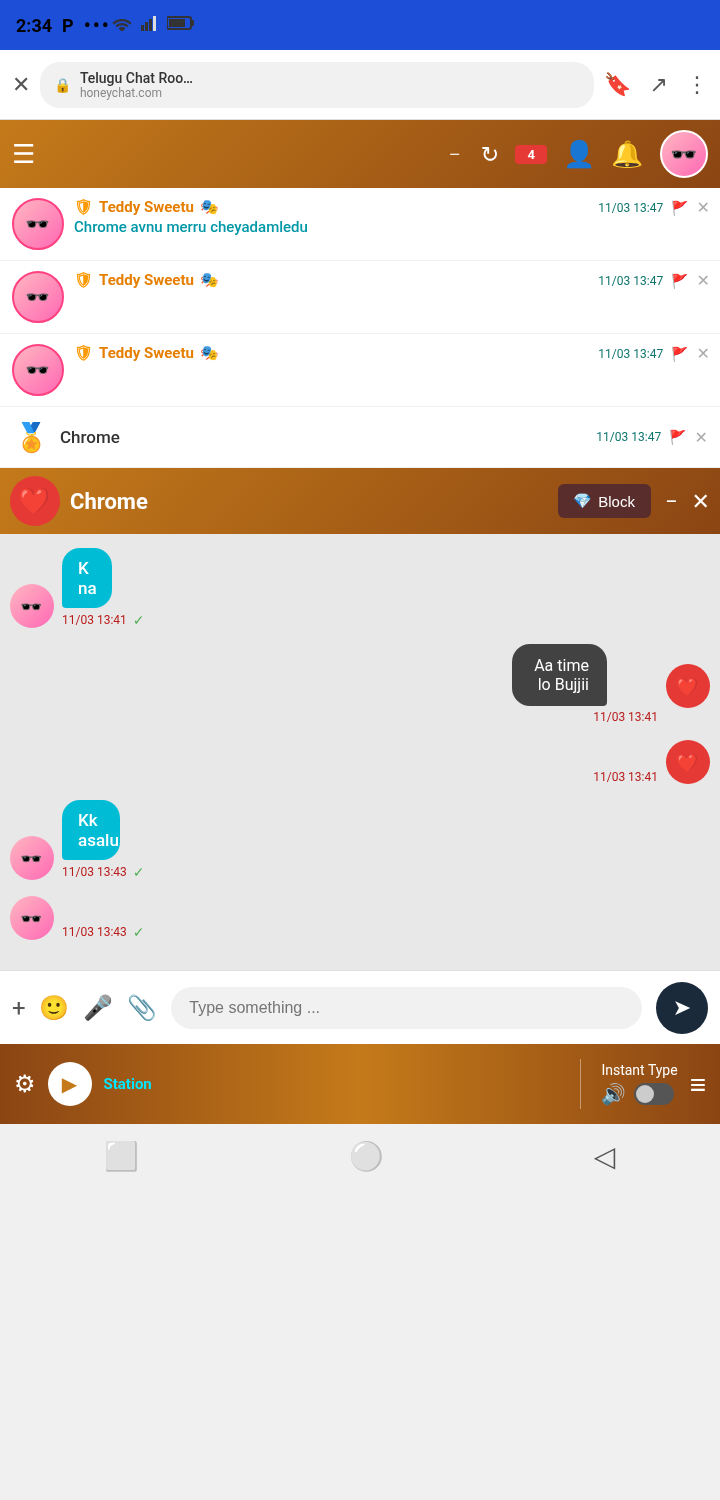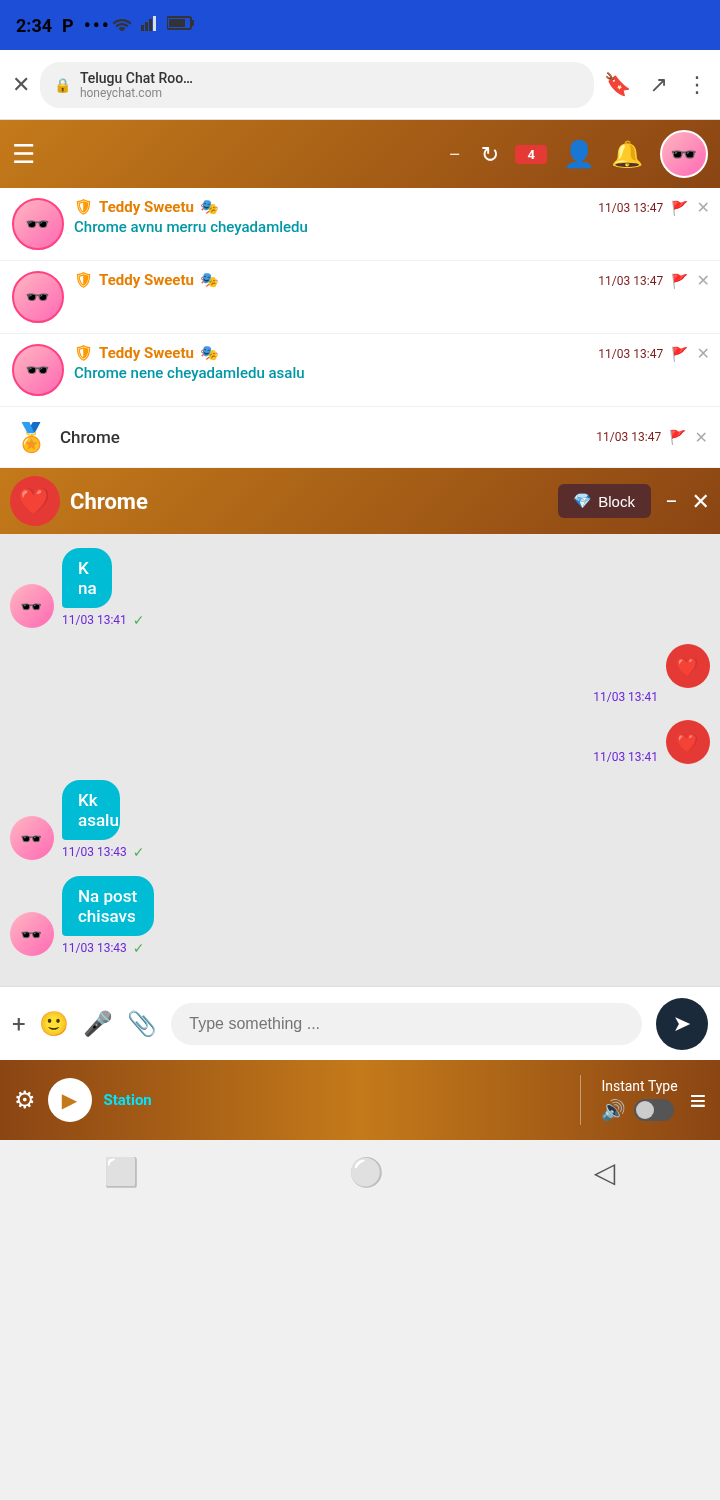--- a/index.html
+++ b/index.html
@@ -144,21 +144,21 @@
       margin-top: 2px;
     }
     .chat-meta {
       display: flex;
       align-items: center;
       gap: 8px;
       position: absolute;
       top: 10px;
       right: 10px;
     }
-    .chat-time { color: #7f1d1d; font-size: 12px; }
+    .chat-time { color: #0f766e; font-size: 12px; }
     .flag-icon { color: #aaa; font-size: 14px; }
     .close-icon { color: #aaa; font-size: 16px; }
 
     
     .chrome-partial {
       display: flex;
       align-items: center;
       padding: 10px 12px;
       background: #fff;
       border-bottom: 1px solid #f0f0f0;
@@ -253,21 +253,21 @@
       max-width: 60%;
     }
     .msg-time-row {
       display: flex;
       align-items: center;
       gap: 6px;
       margin-top: 4px;
     }
     .msg-time {
       font-size: 12px;
-      color: #6d28d9;
+      color: #b91c1c;
     }
     .checkmark { color: #4caf50; font-size: 14px; }
 
     
     .msg-outgoing {
       display: flex;
       align-items: flex-end;
       justify-content: flex-end;
       margin-bottom: 16px;
     }
@@ -506,21 +506,20 @@
   </div>
 
   <div class="chat-item">
     <div class="chat-avatar face-avatar">🕶️</div>
     <div class="chat-content">
       <div class="chat-name">
         <span style="color:#f90;">🛡</span>
         <span>Teddy Sweetu</span>
         <span>🎭</span>
       </div>
-      <div class="msg-text">Chrome nene cheyadamledu asalu</div>
     </div>
     <div class="chat-meta">
       <span class="chat-time">11/03 13:47</span>
       <span class="flag-icon">🚩</span>
       <span class="close-icon">✕</span>
     </div>
   </div>
 
   <div class="chrome-partial">
     <div class="chrome-badge-icon">🏅</div>
@@ -554,20 +553,21 @@
       <div class="msg-bubble">K na</div>
       <div class="msg-time-row">
         <span class="msg-time">11/03 13:41</span>
         <span class="checkmark">✓</span>
       </div>
     </div>
   </div>
 
   <div class="msg-outgoing">
     <div style="text-align:right;">
+      <div class="msg-bubble">Aa time lo Bujjii</div>
       <div class="msg-time-row" style="justify-content:flex-end;">
         <span class="msg-time">11/03 13:41</span>
       </div>
     </div>
     <div class="msg-outgoing msg-avatar" style="width:44px;height:44px;border-radius:50%;background:#e53935;display:flex;align-items:center;justify-content:center;font-size:18px;margin-left:8px;flex-shrink:0;">❤️</div>
   </div>
 
   <div class="msg-outgoing">
     <div style="text-align:right;">
       <div class="msg-time-row" style="justify-content:flex-end;">
@@ -584,21 +584,20 @@
       <div class="msg-time-row">
         <span class="msg-time">11/03 13:43</span>
         <span class="checkmark">✓</span>
       </div>
     </div>
   </div>
 
   <div class="msg-incoming">
     <div class="msg-incoming-avatar face-avatar">🕶️</div>
     <div>
-      <div class="msg-bubble">Na post chisavs</div>
       <div class="msg-time-row">
         <span class="msg-time">11/03 13:43</span>
         <span class="checkmark">✓</span>
       </div>
     </div>
   </div>
 
 </div>
 
 <div class="input-bar">

